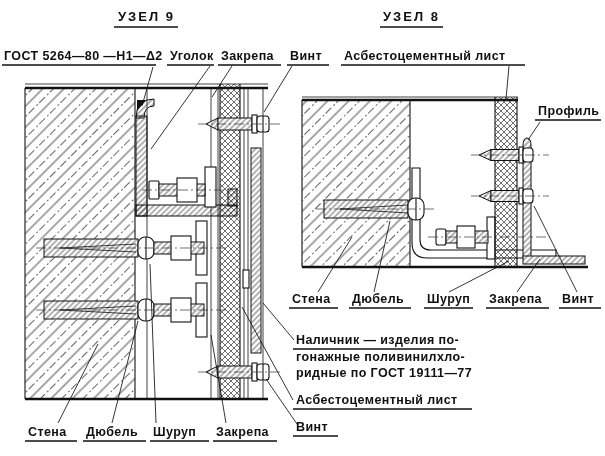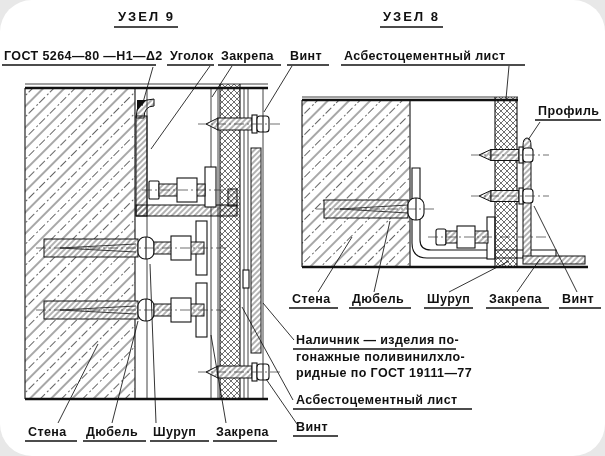--- a/index.html
+++ b/index.html
@@ -1,17 +1,17 @@
 <!DOCTYPE html>
 <html><head>
 <meta charset="utf-8">
 <style>
   html,body{margin:0;padding:0;background:#e8e8e8;}
   #stage{width:605px;height:456px;background:#ffffff;position:relative;margin:0 auto;
-         font-family:"Liberation Sans",sans-serif;border-radius:32px;}
+         font-family:"Liberation Sans",sans-serif;}
   svg{display:block;}
   .ttl{font:bold 13px "Liberation Sans",sans-serif;letter-spacing:2px;fill:#111;}
   .lbl{font:bold 12.5px "Liberation Sans",sans-serif;letter-spacing:0.4px;fill:#111;}
   .thin{stroke:#111;stroke-width:0.8;fill:none;}
   .s1{stroke:#111;stroke-width:1.1;fill:none;}
   .s2{stroke:#111;stroke-width:2.3;fill:none;}
   .part{stroke:#111;stroke-width:1.1;fill:#fff;}
   .hat{stroke:#111;stroke-width:1;fill:url(#mh);}
   .whitefill{fill:#fff;stroke:none;}
   .axis{stroke:#333;stroke-width:0.7;stroke-dasharray:10 3 2 3;fill:none;}

